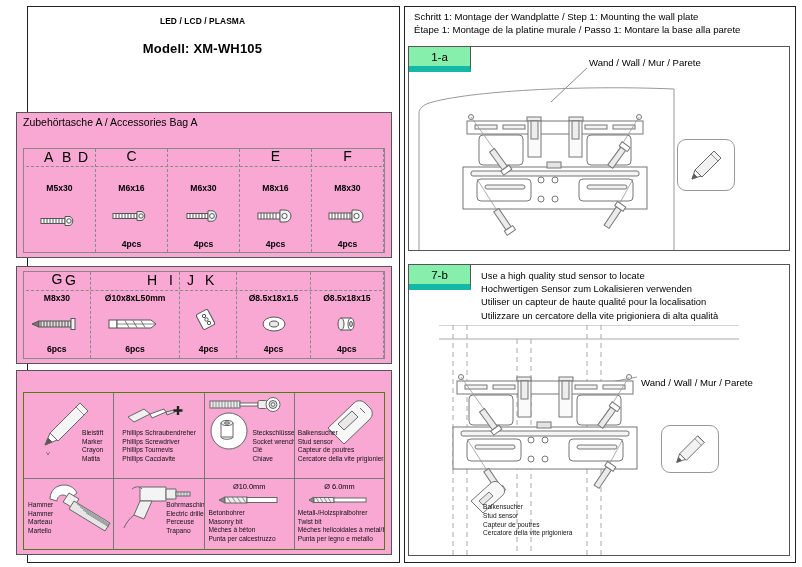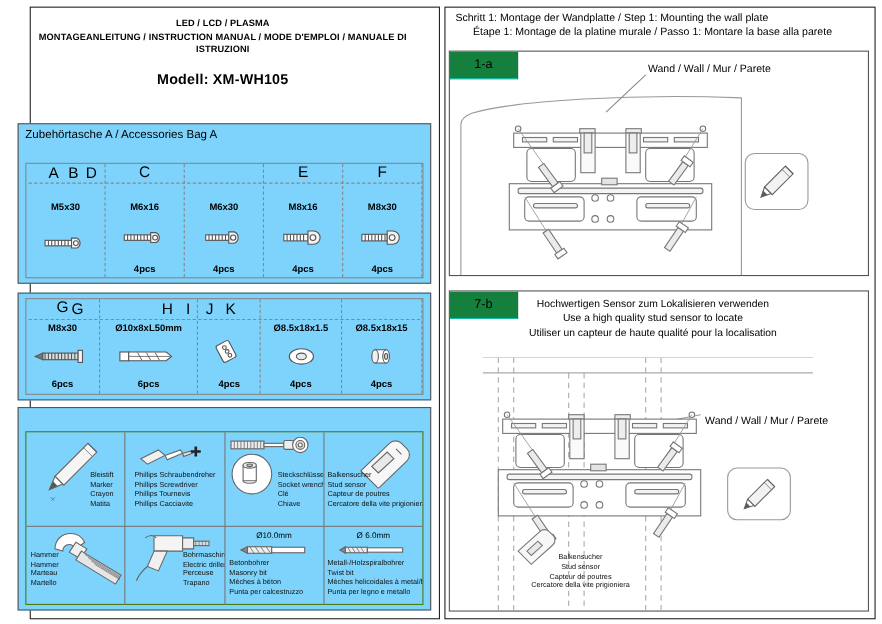--- a/index.html
+++ b/index.html
@@ -3,32 +3,32 @@
 <meta charset="utf-8">
 <style>
   html,body{margin:0;padding:0;background:#fff;}
   body{
     width:802px;height:567px;
     font-family:"Liberation Sans", sans-serif;
     color:#000;overflow:hidden;position:relative;
   }
   .page{position:absolute;inset:0;display:flex;}
   .col-left{width:402px;height:567px;position:relative;box-sizing:border-box;padding:6px 5px 5px 8px;}
-  .col-right{width:400px;height:567px;position:relative;box-sizing:border-box;padding:6px 6px 5px 5px;text-align:center;}
+  .col-right{width:400px;height:567px;position:relative;box-sizing:border-box;padding:6px 6px 5px 5px;}
   .outer-border{position:absolute;border:1px solid #222;}
   .lbdr{left:27px;top:6px;width:371px;height:555px;}
   .rbdr{left:404px;top:6px;width:390px;height:555px;}
 
   
   .hdr{margin:0;padding:10px 10px 0 10px;text-align:center;}
   .hdr .l1,.hdr .l2,.hdr .l3{font-weight:bold;font-size:8.4px;letter-spacing:.1px;line-height:11.5px;}
   .model{margin-top:13px;text-align:center;font-weight:bold;font-size:13px;letter-spacing:.2px;}
 
   
-  .sec{position:absolute;border:1px solid #555;box-sizing:border-box;background:#7dd3fc;}
+  .sec{position:absolute;border:1px solid #555;box-sizing:border-box;background:#f9a8d4;}
   .sec-title{font-size:10.5px;line-height:13px;padding:3px 0 0 6px;}
 
   
   .acc-table{position:absolute;left:6px;right:6px;border:1px solid #888;box-sizing:border-box;display:flex;}
   .acc-col{flex:1;position:relative;border-right:1px dashed #888;box-sizing:border-box;
            display:flex;flex-direction:column;align-items:center;}
   .acc-col:last-child{border-right:none;}
   .acc-letter{font-size:14px;line-height:15px;height:17px;font-weight:normal;}
   .acc-sep{position:absolute;left:2px;right:2px;border-top:1px dashed #888;}
   .acc-spec{font-size:8.6px;font-weight:bold;line-height:10px;white-space:nowrap;}
@@ -42,41 +42,40 @@
   .trow{display:flex;}
   .tcell{flex:1;border-right:1px solid #777;box-sizing:border-box;position:relative;overflow:hidden;}
   .tcell:last-child{border-right:none;}
   .trow:first-child .tcell{border-bottom:1px solid #777;}
   .tnames{position:absolute;font-size:6.6px;line-height:8.6px;color:#111;white-space:nowrap;}
   .tdia{position:absolute;font-size:7.4px;line-height:9px;width:100%;text-align:center;top:3px;}
 
   
   .step-head{font-size:9.6px;line-height:12.6px;padding:3px 0 0 6px;}
   .panel{position:absolute;border:1px solid #555;box-sizing:border-box;background:#fff;overflow:hidden;}
-  .tag{position:absolute;left:0;top:0;width:62px;height:25px;border-right:1px solid #555;border-bottom:1px solid #14b8a6;
-       box-sizing:border-box;display:flex;align-items:center;justify-content:center;font-size:11.5px;background:#15803d;z-index:4;}
+  .tag{position:absolute;left:0;top:0;width:62px;height:25px;border-right:1px solid #555;border-bottom:6px solid #14b8a6;
+       box-sizing:border-box;display:flex;align-items:center;justify-content:center;font-size:11.5px;background:#86efac;z-index:4;}
   .panel-text{position:absolute;font-size:9.4px;line-height:13.2px;}
   .wall-label{position:absolute;font-size:9.6px;white-space:nowrap;}
   .sensor-cap{position:absolute;font-size:6.6px;line-height:8.8px;white-space:nowrap;color:#111;}
   svg{display:block;}
   .pbox{position:absolute;border:1px solid #999;border-radius:9px;box-sizing:border-box;background:#fff;}
 </style>
 </head>
 <body>
 
 <div class="page">
 
   <div class="outer-border lbdr"></div>
   <div class="outer-border rbdr"></div>
 
   <div class="col-left">
 
     <div class="hdr">
       <div class="l1">LED / LCD / PLASMA</div>
-      <div class="l3">MONTAGEANLEITUNG / INSTRUCTION MANUAL / MODE D'EMPLOI / MANUALE DI ISTRUZIONI</div>
       <div class="model">Modell: XM-WH105</div>
     </div>
 
     <div class="sec" style="left:16px;top:112px;width:376px;height:146px;">
       <div class="sec-title">Zubehörtasche A  /  Accessories Bag A</div>
 
       <div class="acc-table" style="top:35px;height:105px;">
         <div class="acc-sep" style="top:17px;"></div>
 
 
@@ -423,21 +422,21 @@
             </div>
           </div>
         </div>
       </div>
     </div>
   </div>
 
   <div class="col-right">
 
     <div class="step-head" style="position:absolute;left:6px;top:8px;">Schritt 1: Montage der Wandplatte / Step 1: Mounting the wall plate</div>
-    <div class="step-head" style="position:absolute;left:22px;top:21px;">Étape 1: Montage de la platine murale / Passo 1: Montare la base alla parete</div>
+    <div class="step-head" style="position:absolute;left:6px;top:21px;">Étape 1: Montage de la platine murale / Passo 1: Montare la base alla parete</div>
 
     <div class="panel" style="left:6px;top:46px;width:382px;height:205px;">
       <div class="tag">1-a</div>
 
       <div class="wall-label" style="left:180px;top:10px;">Wand / Wall / Mur / Parete</div>
 
       <svg style="position:absolute;left:0;top:0;" width="382" height="205" viewBox="0 0 382 205">
         <g stroke="#888" fill="none" stroke-width="1">
           <path d="M178 21 L142 55"></path>
           <path d="M10 205V66c0-4 4-8 10-10 40-12 150-18 245-14v163" stroke="#999"></path>
@@ -504,23 +503,24 @@
               <path d="M23 7l7 7" stroke-width=".7"></path>
             </g>
           </svg>
       </div>
     </div>
 
     <div class="panel" style="left:6px;top:264px;width:382px;height:292px;">
       <div class="tag">7-b</div>
 
       <div class="panel-text" style="left:72px;top:4px;">
+        <div>Use a high quality stud sensor to locate</div>
         <div>Hochwertigen Sensor zum Lokalisieren verwenden</div>
-        <div>Use a high quality stud sensor to locate</div>
         <div>Utiliser un capteur de haute qualité pour la localisation</div>
+        <div>Utilizzare un cercatore della vite prigioniera di alta qualità</div>
       </div>
 
       <div class="wall-label" style="left:232px;top:112px;">Wand / Wall / Mur / Parete</div>
 
       <svg style="position:absolute;left:0;top:60px;" width="382" height="232" viewBox="0 0 382 232">
         <g stroke="#999" fill="none" stroke-width="1">
           <path d="M30 0h300M30 14h300" stroke="#aaa"></path>
           <path d="M186 60 L228 52" stroke="#999"></path>
         </g>
         <g stroke="#aaa" fill="none" stroke-width="1" stroke-dasharray="5,4">

